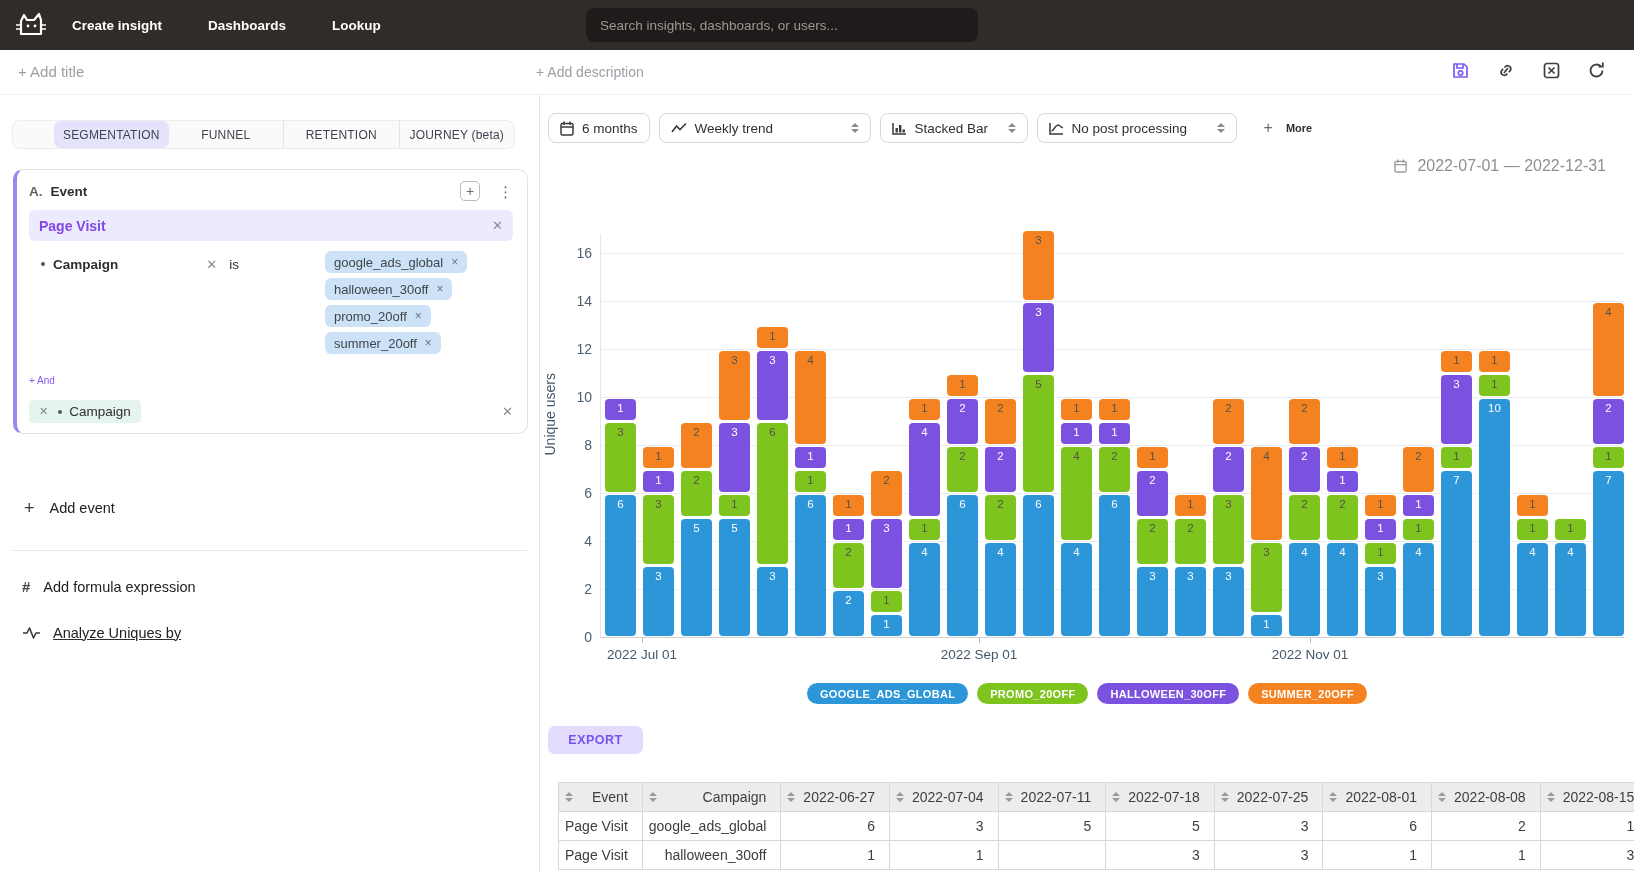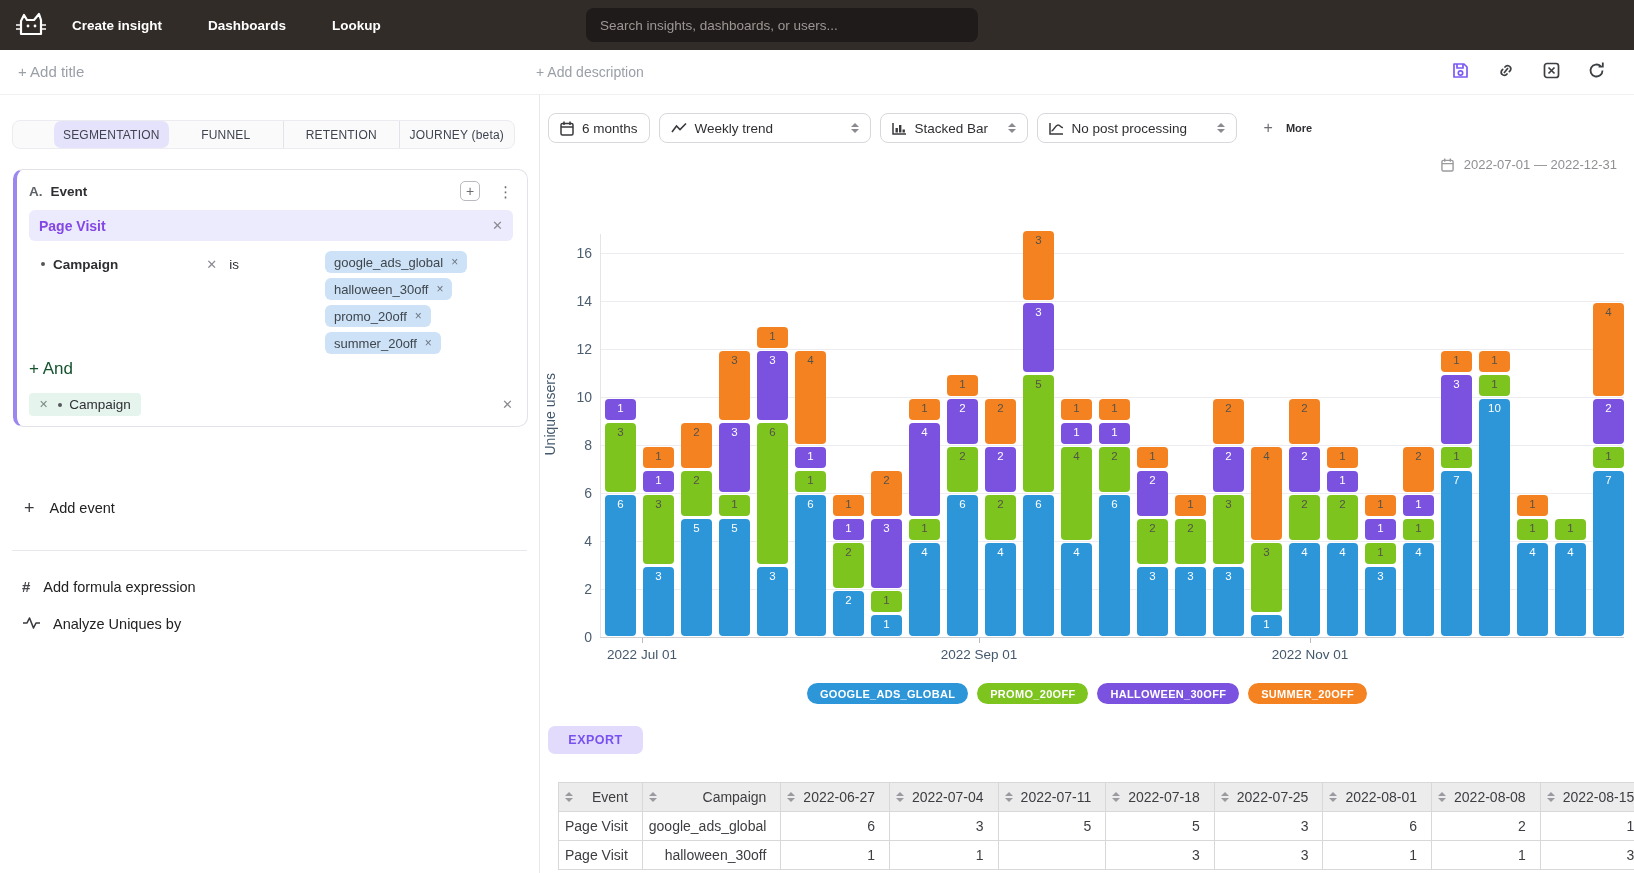--- a/index.html
+++ b/index.html
@@ -63,38 +63,38 @@
   .filter-row { position:relative; margin-top:12px; min-height:106px; }
   .filter-left { display:flex; align-items:center; height:22px; }
   .bullet { width:4px; height:4px; background:#55555c; border-radius:50%; margin:0 8px 0 12px; }
   .prop-name { font-size:13.5px; font-weight:700; color:#2f2f33; }
   .filter-x { margin-left:88px; color:#8a8a92; font-size:13px; cursor:pointer; }
   .filter-op { margin-left:12px; font-size:13.5px; color:#2f2f33; }
   .chips { position:absolute; left:296px; top:-2px; display:flex; flex-direction:column; gap:5px; align-items:flex-start; }
   .chip { height:22px; background:#cde2f7; border-radius:6px; display:flex; align-items:center;
     padding:0 9px; font-size:13px; color:#3f464d; cursor:default; white-space:nowrap; }
   .chip .chip-x { margin-left:8px; color:#6b7480; font-size:12px; cursor:pointer; }
-  .and-link { font-size:17px; color:#14532d; cursor:pointer; width:max-content; }
+  .and-link { margin-top:16px; font-size:10px; color:#8b5cf6; cursor:pointer; width:max-content; }
   .breakdown-row { margin-top:14px; display:flex; align-items:center; }
   .breakdown-chip { height:23px; background:#e6f4ee; border-radius:4px; display:flex; align-items:center;
     padding:0 10px; cursor:default; }
   .breakdown-chip .bx { color:#7a8a84; font-size:11px; margin-right:8px; cursor:pointer; }
   .breakdown-chip .bullet { margin:0 7px 0 2px; }
   .breakdown-chip .bname { font-size:13.5px; color:#2f2f33; }
   .agg-row { margin-top:22px; height:31px; background:#edf1fc; border-radius:4px; display:flex;
     align-items:center; padding:0 9px; font-size:13.5px; font-weight:700; color:#27272b; cursor:pointer; }
 
   .add-event { position:absolute; left:24px; top:404px; display:flex; align-items:center; gap:15px;
     font-size:14.5px; font-weight:500; color:#222; cursor:pointer; }
   .plus-glyph { font-size:18px; color:#3a3a3e; font-weight:400; line-height:1; }
   .sb-divider { position:absolute; left:12px; right:12px; top:455px; border-top:1px solid #e8e8ec; }
   .add-formula { position:absolute; left:22px; top:483px; display:flex; align-items:center; gap:13px;
     font-size:14.5px; font-weight:500; color:#222; cursor:pointer; }
   .hash-glyph { font-size:15px; font-weight:700; color:#46464d; }
-  .analyze-row { position:absolute; left:22px; top:521px; right:14px; height:33px; display:flex; align-items:flex-start; }
+  .analyze-row { position:absolute; left:22px; top:521px; right:14px; height:33px; display:flex; align-items:center;text-decoration:underline; }
   .analyze-label { margin-left:12px; font-size:14.5px; color:#222; }
   .users-select { position:absolute; left:189px; right:0; top:0; height:33px; border:1px solid #d6d6db;
     border-radius:6px; display:flex; align-items:center; padding:0 12px; cursor:pointer; background:#fff; }
   .users-select .sel-val { margin-left:8px; font-size:14px; color:#222; }
   .caret-down { margin-left:auto; width:0; height:0; border-left:5px solid transparent;
     border-right:5px solid transparent; border-top:6px solid #6d6d74; }
 
   
   .controls { position:absolute; left:8px; top:18px; display:flex; gap:9px; align-items:center; }
   .ctrl { height:30px; border:1px solid #d8d8dc; border-radius:8px; background:#fff; display:flex;
@@ -102,22 +102,22 @@
   .ctrl svg { margin-right:8px; flex:none; }
   .ctrl.select { font-weight:400; }
   .updown { margin-left:auto; padding-left:14px; display:flex; flex-direction:column; gap:2px; align-items:center; }
   .updown i { width:0; height:0; border-left:4px solid transparent; border-right:4px solid transparent; }
   .updown .u { border-bottom:4px solid #8a8a92; }
   .updown .d { border-top:4px solid #8a8a92; }
   .more-btn { display:flex; align-items:center; gap:13px; margin-left:18px; cursor:pointer; }
   .more-plus { color:#6d6d74; font-size:16px; }
   .more-label { font-size:11px; font-weight:700; color:#2f2f33; }
 
-  .date-range { position:absolute; top:62px; right:17px; display:flex; align-items:center; gap:10px;
-    color:#8f8f94; font-size:13px; }
+  .date-range { position:absolute; top:62px; right:28px; display:flex; align-items:center; gap:10px;
+    color:#8f8f94; font-size:16px; }
 
   
   .chart { position:absolute; left:0; top:95px; width:1094px; height:485px; }
   .gridline { position:absolute; left:60px; right:10px; height:1px; background:#ededf1; }
   .y-axis-line { position:absolute; left:60px; width:1px; background:#e4e4e9; }
   .x-axis-line { position:absolute; left:60px; right:10px; height:1px; background:#cfcfd4; }
   .ytick { position:absolute; left:0; width:52px; text-align:right; font-size:14px; color:#4c5e70; }
   .ylabel { position:absolute; left:2px; writing-mode:vertical-rl; transform:rotate(180deg);
     font-size:14px; color:#44586c; }
   .xtick-label { position:absolute; width:140px; text-align:center; font-size:13.5px; color:#44586c; }

